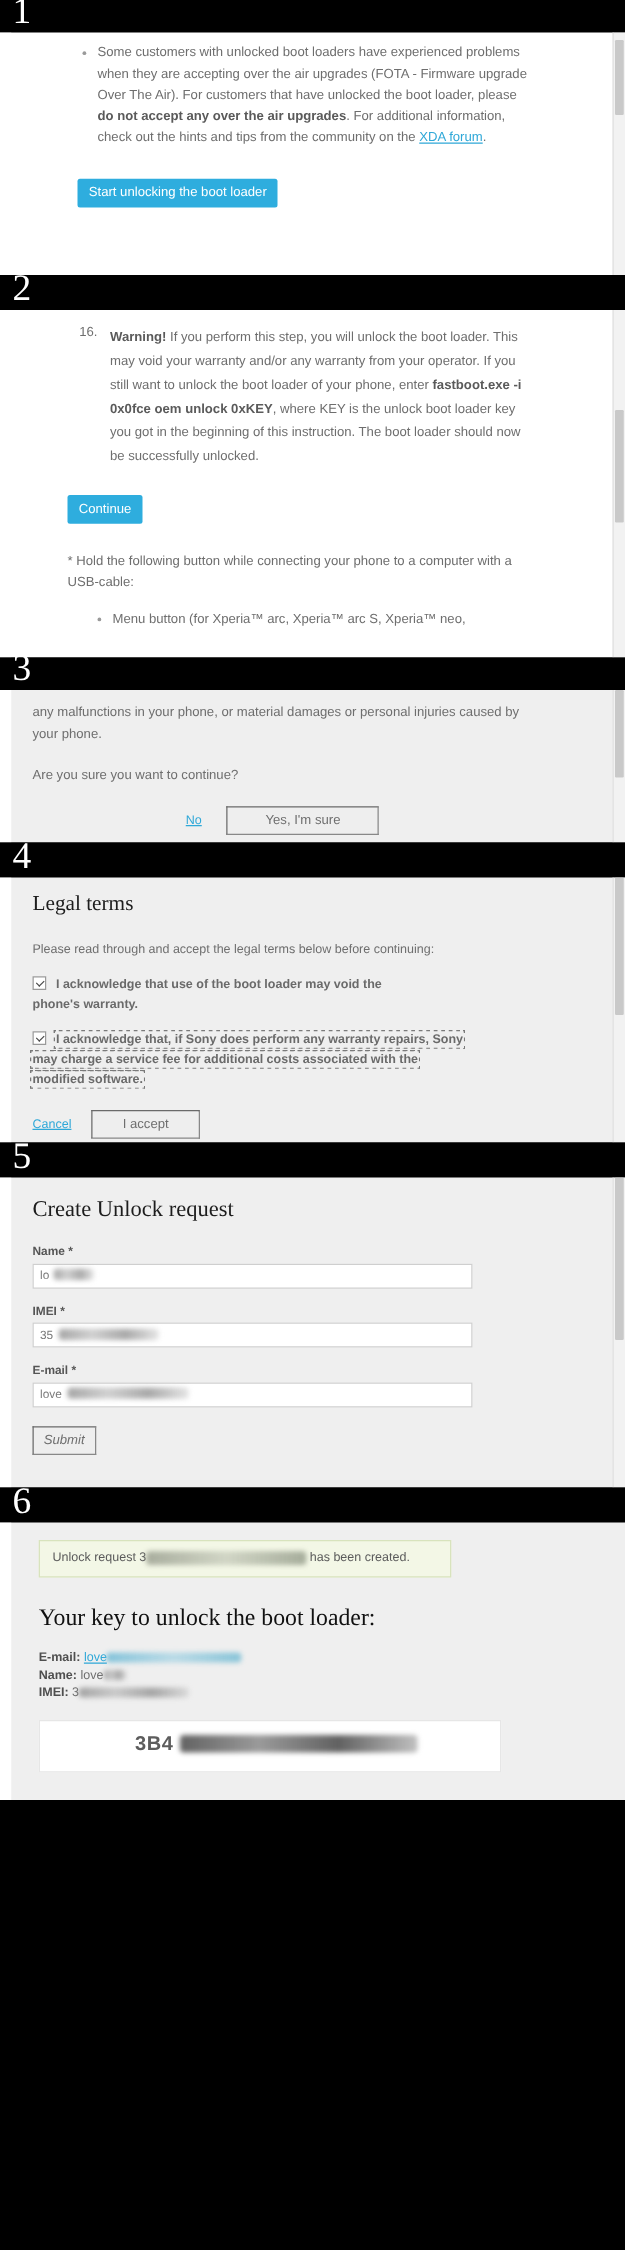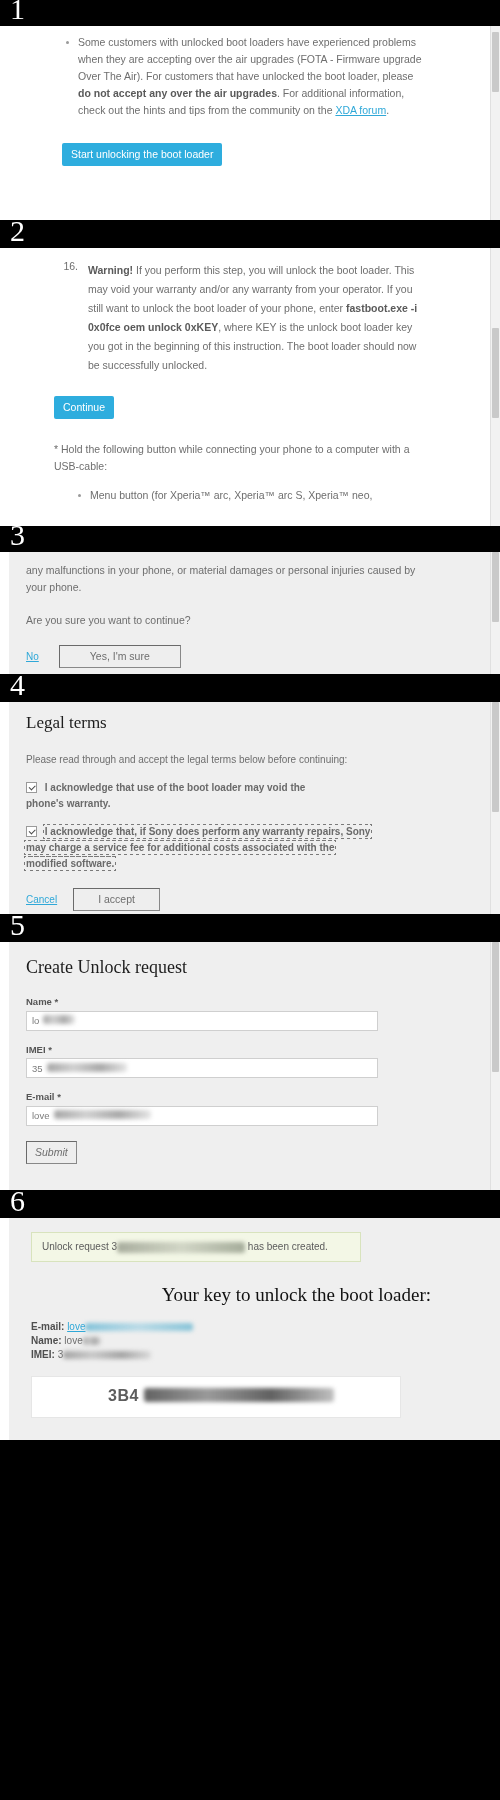--- a/index.html
+++ b/index.html
@@ -150,21 +150,21 @@
   <div class="panel greybg" style="top:552px;height:122px;">
     <div class="leftedge" style="background:#fff;"></div>
     <div class="scrollcol">
       <div class="scrollthumb" style="top:0px;height:70px;"></div>
     </div>
     <div style="position:absolute;left:26px;top:10px;width:400px;">
       <p class="txt">any malfunctions in your phone, or material damages or personal injuries caused by your phone.</p>
       <div style="height:16px;"></div>
       <p class="txt">Are you sure you want to continue?</p>
       <div style="height:16px;"></div>
-      <div style="display:flex;align-items:center;">
+      <div style="display:flex;align-items:center;justify-content:center;">
         <a class="link" href="#" style="font-size:10px;">No</a>
         <button class="btn-grey" style="margin-left:20px;padding:4px 30px;">Yes, I'm sure</button>
       </div>
     </div>
   </div>
 
   <div class="sepbar" style="top:674px;height:28px;">
     <span class="num">4</span>
   </div>
 
@@ -248,21 +248,21 @@
     <div class="scrollcol" style="background:#efefef;border-left:0;">
       <div class="scrollthumb" style="top:0px;height:120px;"></div>
     </div>
 
     <div style="position:absolute;left:31px;top:14px;width:400px;">
       <div class="notice" style="width:330px;box-sizing:border-box;">
         <span>Unlock request 3</span><span class="redact green tall" style="width:128px;"></span><span> has been created.</span>
       </div>
 
       <div style="height:22px;"></div>
-      <h1 class="hd" style="font-size:19px;color:#111;text-align:right;">Your key to unlock the boot loader:</h1>
+      <h1 class="hd" style="font-size:19px;color:#111;">Your key to unlock the boot loader:</h1>
       <div style="height:14px;"></div>
 
       <div class="kv">
         <b>E-mail:</b>
         <a class="link" href="#">love</a><span class="redact blue" style="width:108px;height:8px;"></span>
       </div>
       <div class="kv">
         <b>Name:</b>
         <span>love</span><span class="redact" style="width:18px;height:8px;"></span>
       </div>

